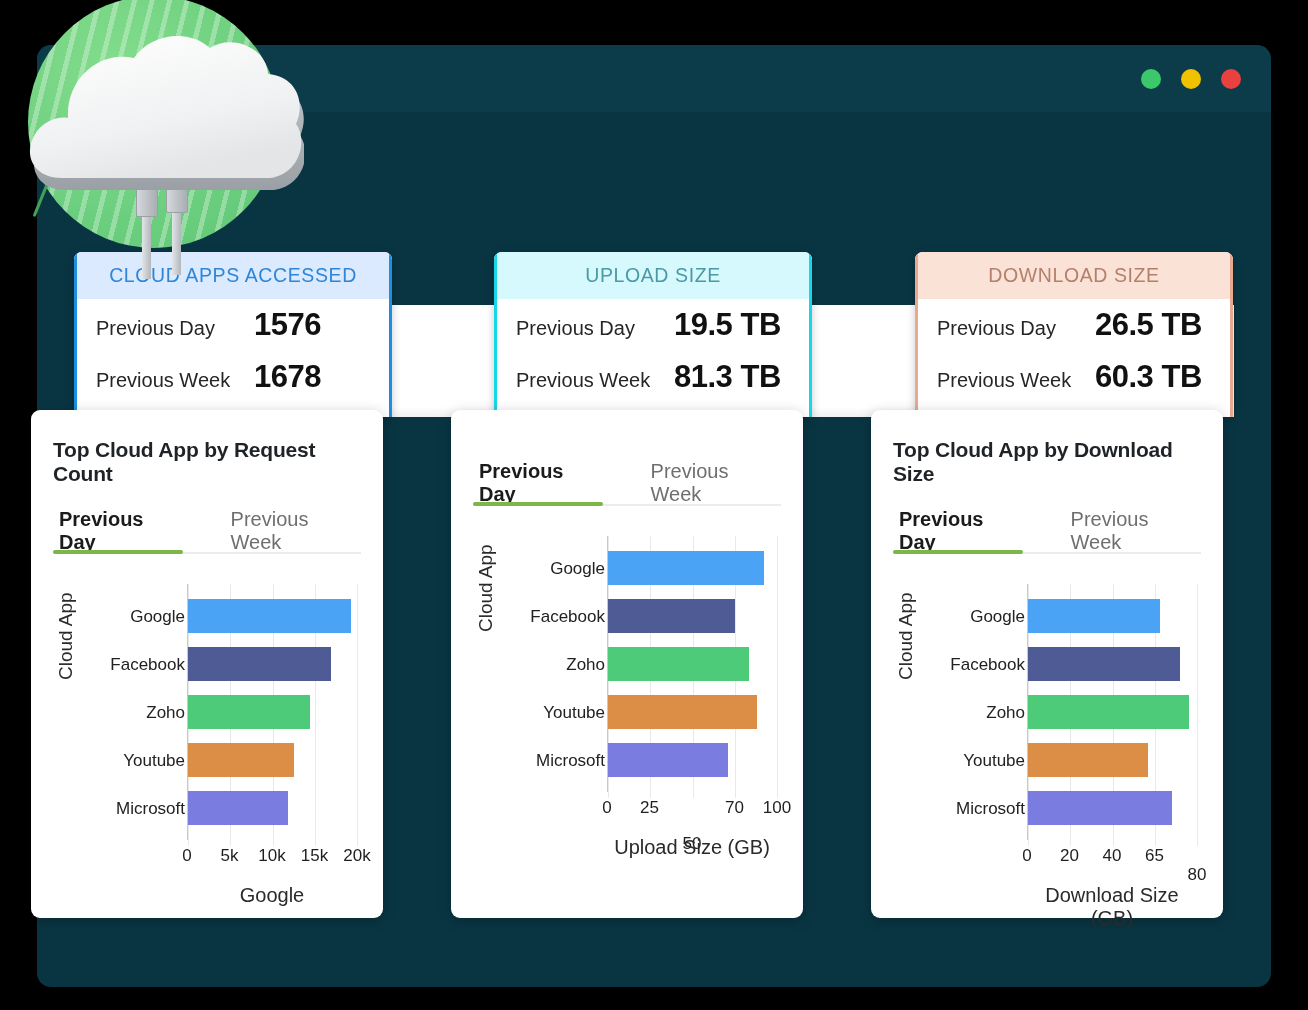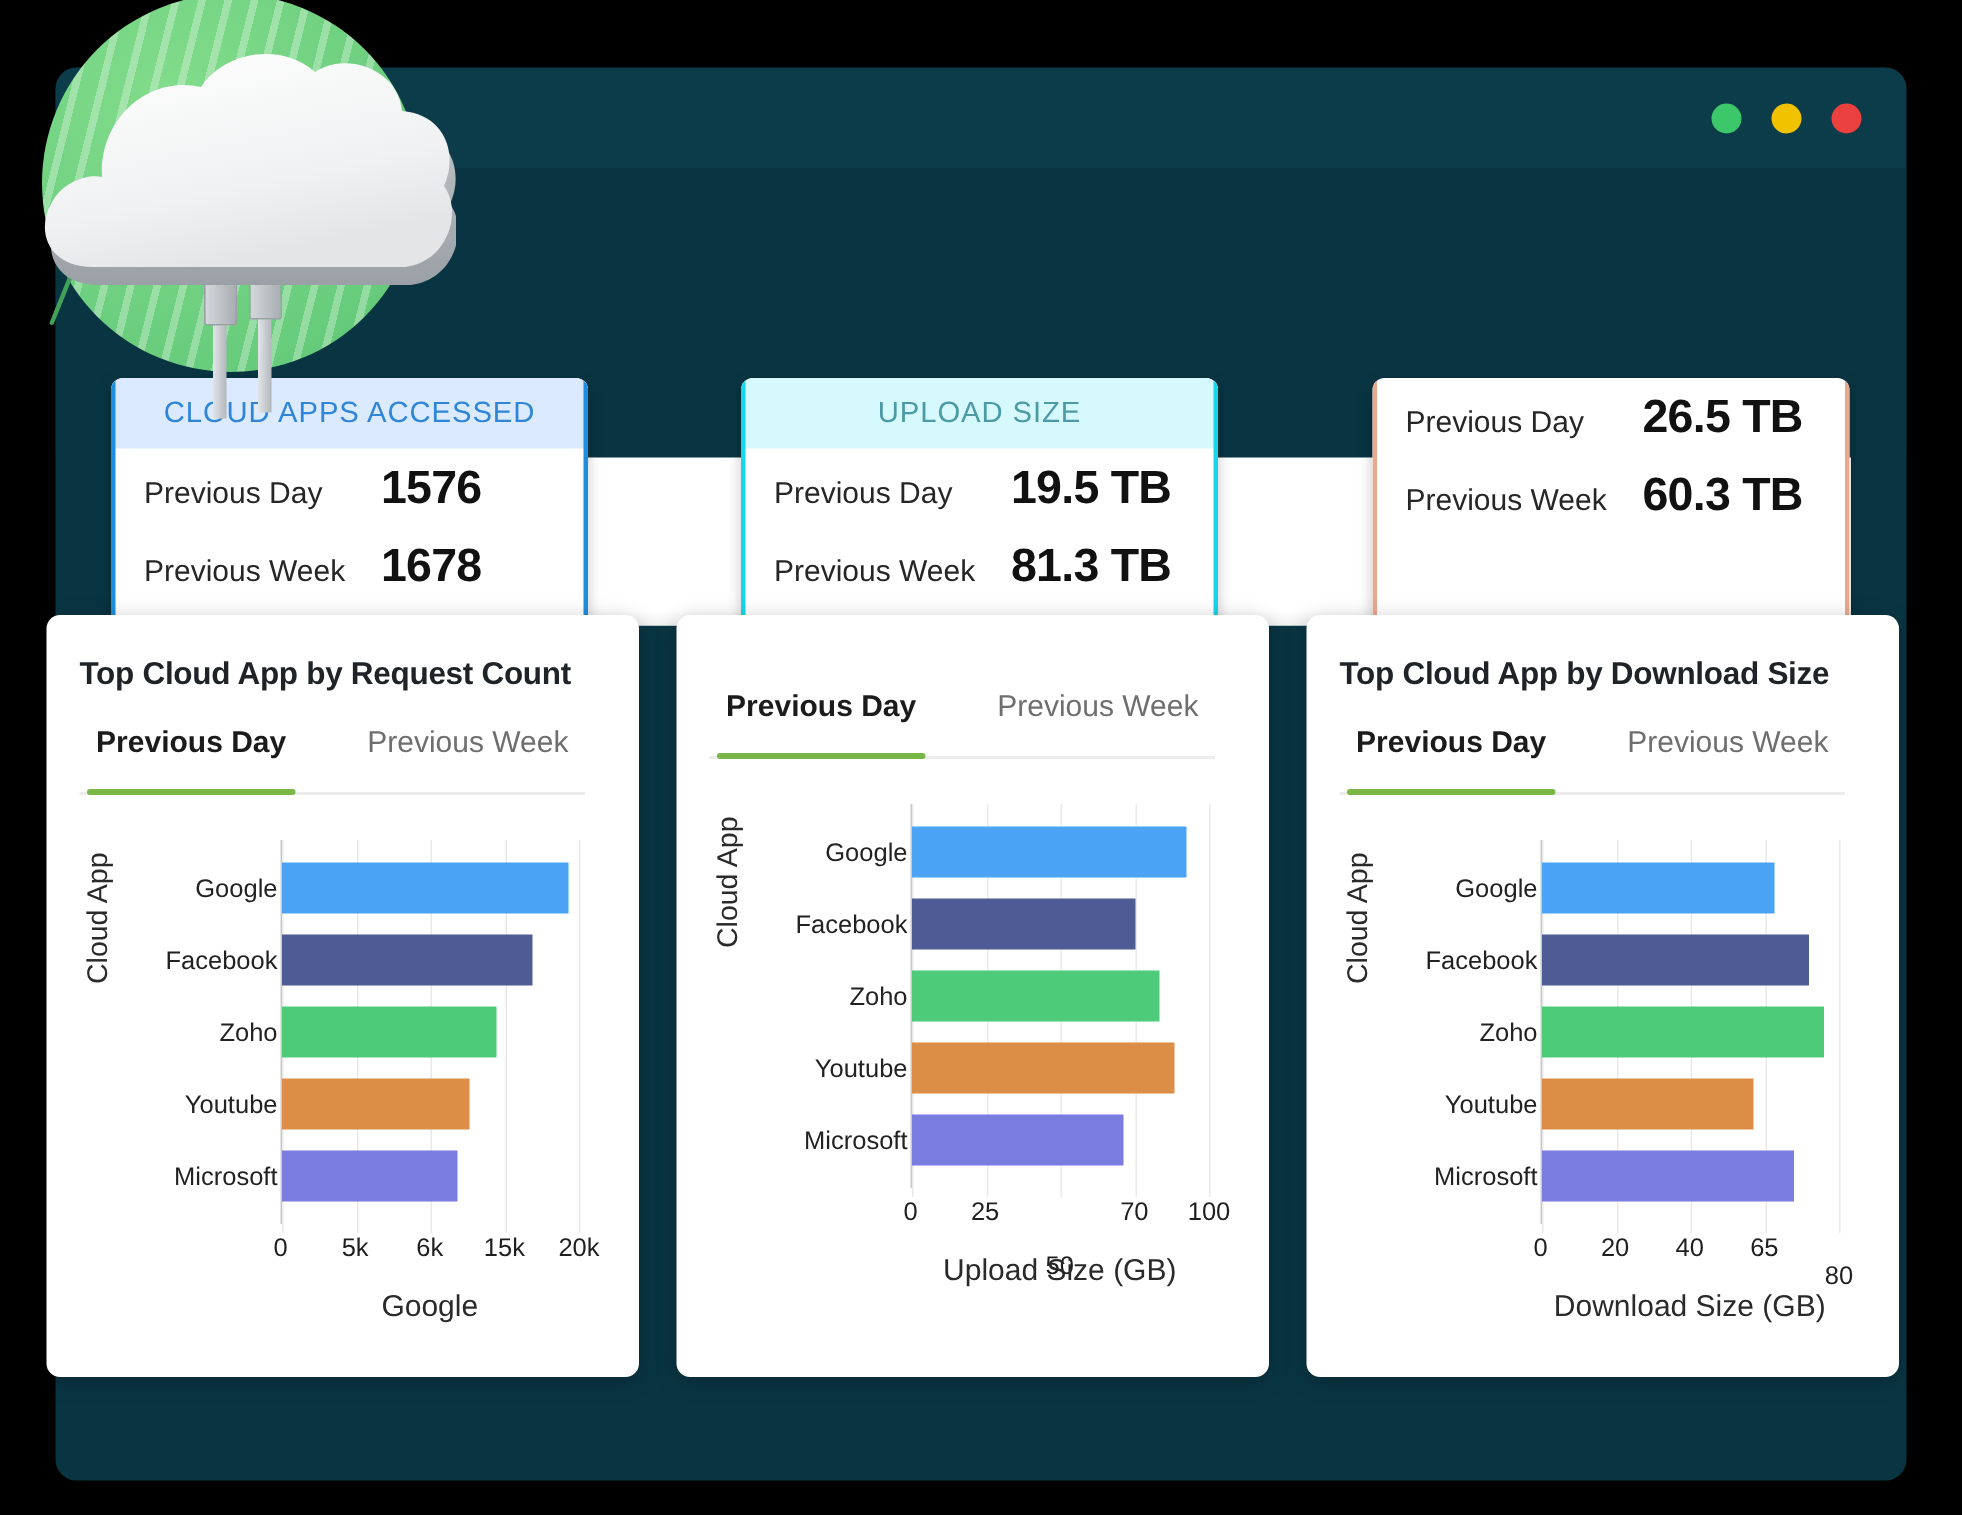--- a/index.html
+++ b/index.html
@@ -98,24 +98,24 @@
   .cables { position: absolute; left: 122px; top: 165px; width: 80px; height: 100px; }
   .cable  { position:absolute; width: 16px; }
   .plug-head { width: 22px; height: 16px; background:#b8bcc0; border-radius:3px 3px 0 0; border:1px solid #9aa0a5;}
   .plug-body { width: 22px; height: 40px; background: linear-gradient(to right,#d5d8db,#a9aeb3); border:1px solid #9aa0a5; border-radius:2px;}
   .plug-wire { width: 9px; height: 62px; margin-left:6px; background: linear-gradient(to right,#e2e5e8,#b2b7bb); }
   .cloud-shape { position: absolute; left: 10px; top: 32px; width: 280px; height: 180px; }
 
   
   .chart-card {
     position: absolute; top: 410px;
-    width: 395px; height: 508px;
+    width: 352px; height: 508px;
     background: #fff; border-radius: 9px;
     box-shadow: 0 3px 14px rgba(0,0,0,.22);
-    padding: 28px 36px 0 22px;
+    padding: 28px 22px 0 22px;
   }
   #chart-card-1 { left: 31px; }
   #chart-card-2 { left: 451px; }
   #chart-card-3 { left: 871px; }
 
   .chart-title { font-size: 21px; font-weight: 700; color: #1f2327; letter-spacing: -.2px; }
   .tabs {
     position: relative; margin-top: 22px; height: 46px;
     display: flex; justify-content: center; gap: 42px;
     border-bottom: 2px solid #ececec;
@@ -212,20 +212,21 @@
       <div class="stat-row">
         <div class="stat-label">Previous Week</div>
         <div class="stat-value">81.3 TB</div>
       </div>
     </div>
   </div>
 
   <div class="stat-card" id="card-download">
     <div class="accent-l" style="background:#e8a98e"></div>
     <div class="accent-r" style="background:#e8a98e"></div>
+    <div class="stat-head" style="background:#fbe2d6;color:#b4806c">DOWNLOAD SIZE</div>
     <div class="stat-rows">
       <div class="stat-row">
         <div class="stat-label">Previous Day</div>
         <div class="stat-value">26.5 TB</div>
       </div>
       <div class="stat-row">
         <div class="stat-label">Previous Week</div>
         <div class="stat-value">60.3 TB</div>
       </div>
     </div>
@@ -300,21 +301,21 @@
               <div class="bar" style="width: 63%; background: rgb(221, 142, 70);"></div>
             </div>
             <div class="bar-slot">
               <div class="bar" style="width: 59%; background: rgb(123, 124, 224);"></div>
             </div>
           </div>
       </div>
       <div class="ticks" id="ticks-0">
           <div class="tick" style="left: 0%;">0</div>
           <div class="tick" style="left: 25%;">5k</div>
-          <div class="tick" style="left: 50%;">6k</div>
+          <div class="tick" style="left: 50%;">10k</div>
           <div class="tick" style="left: 75%;">15k</div>
           <div class="tick" style="left: 100%;">20k</div>
         </div>
       <div class="xlabel">Google</div>
     </div>
   </div>
 
   <div class="chart-card" id="chart-card-2">
     <div class="tabs">
       <div class="tab active">Previous Day</div>

